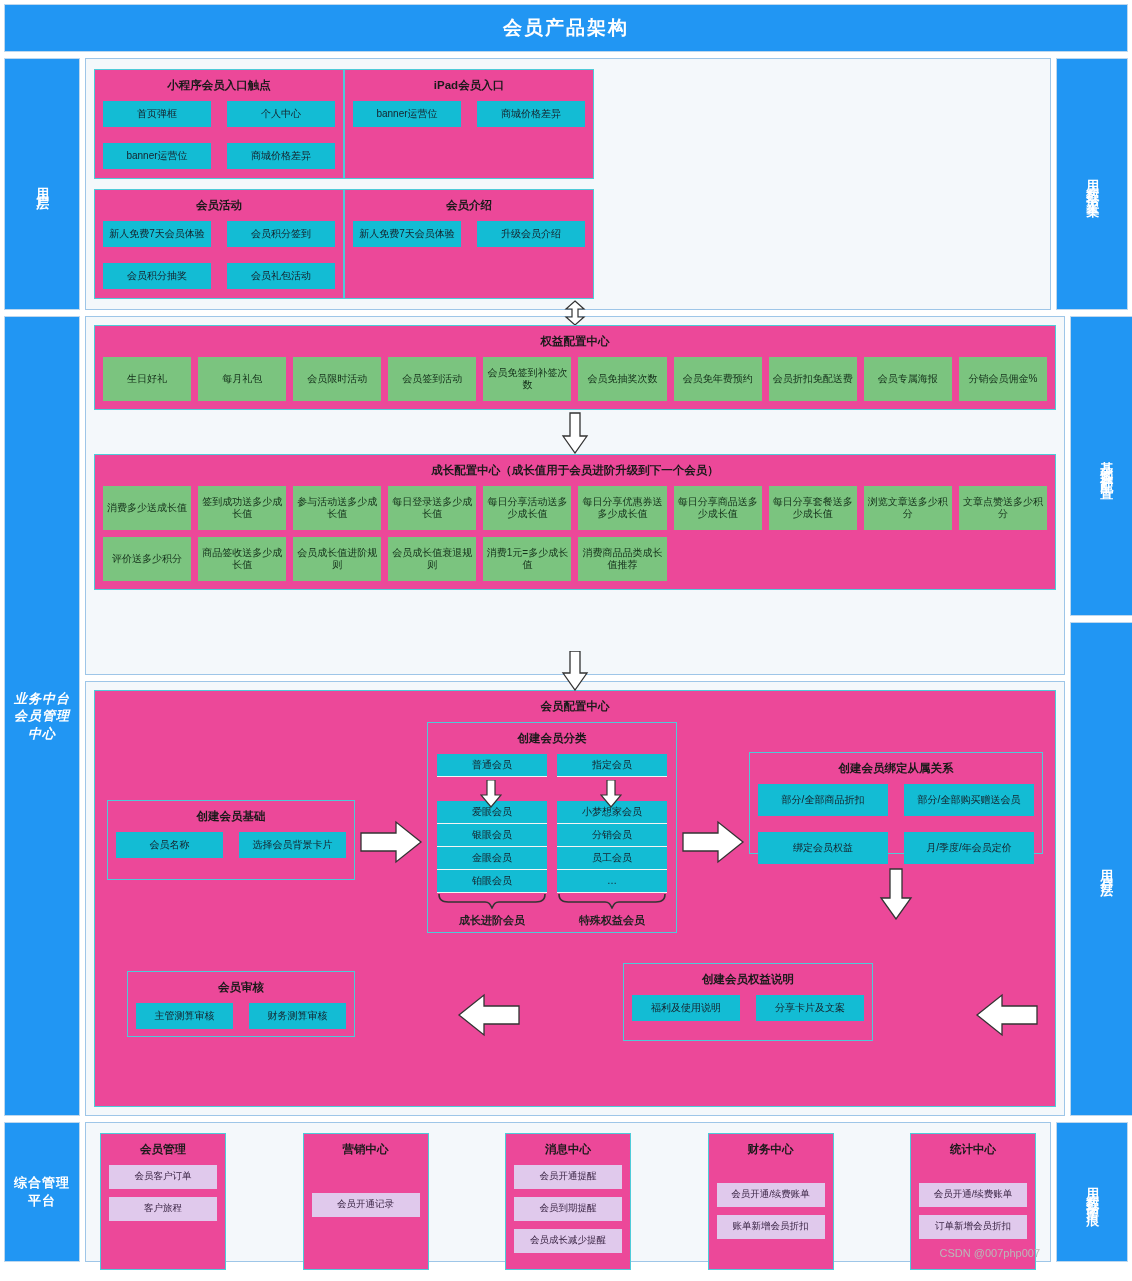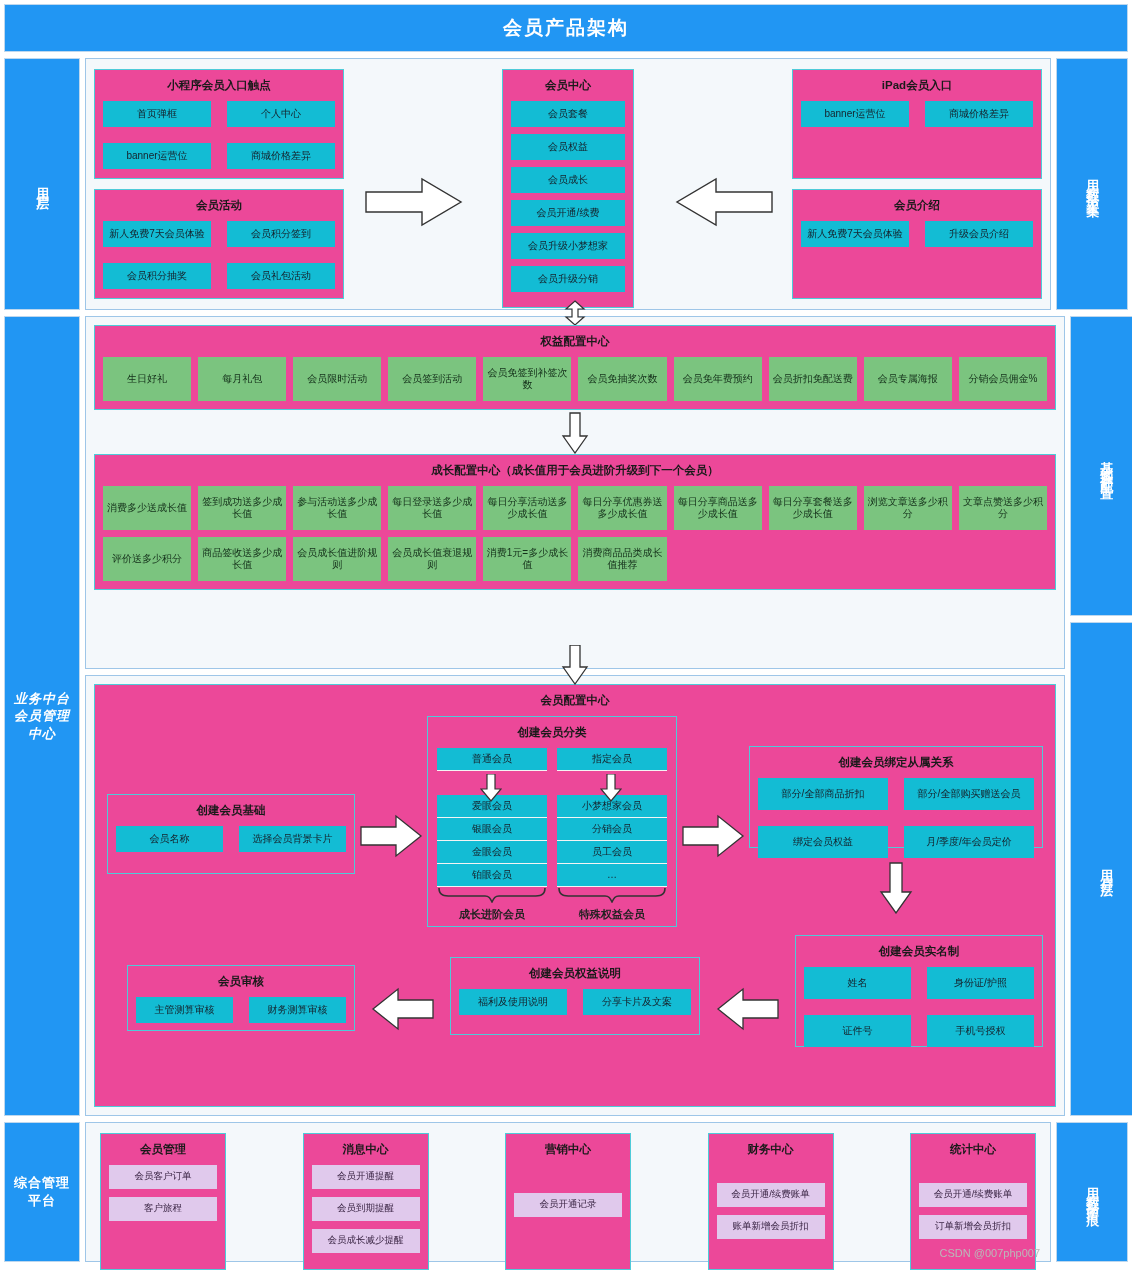--- a/index.html
+++ b/index.html
@@ -104,43 +104,20 @@
             <div class="panel-title">会员活动</div>
             <div class="grid2">
               <div class="chip">新人免费7天会员体验</div>
               <div class="chip">会员积分签到</div>
               <div class="chip">会员积分抽奖</div>
               <div class="chip">会员礼包活动</div>
             </div>
           </div>
         </div>
 
-        <div class="col-mid">
-
-          <div class="arrow" style="left:20px;top:108px;">
-            <svg width="100" height="50" viewBox="0 0 100 50">
-              <polygon points="2,15 58,15 58,2 97,25 58,48 58,35 2,35" fill="#ffffff" stroke="#333" stroke-width="1.4"></polygon>
-            </svg>
-          </div>
-          <div class="panel center-box" style="min-height:230px;">
-            <div class="panel-title">会员中心</div>
-            <div class="chip">会员套餐</div>
-            <div class="chip">会员权益</div>
-            <div class="chip">会员成长</div>
-            <div class="chip">会员开通/续费</div>
-            <div class="chip">会员升级小梦想家</div>
-            <div class="chip">会员升级分销</div>
-          </div>
-
-          <div class="arrow" style="right:18px;top:108px;">
-            <svg width="100" height="50" viewBox="0 0 100 50">
-              <polygon points="98,15 42,15 42,2 3,25 42,48 42,35 98,35" fill="#ffffff" stroke="#333" stroke-width="1.4"></polygon>
-            </svg>
-          </div>
-        </div>
 
         <div class="col-right">
           <div class="panel" style="height:110px;">
             <div class="panel-title">iPad会员入口</div>
             <div class="grid2">
               <div class="chip">banner运营位</div>
               <div class="chip">商城价格差异</div>
             </div>
           </div>
           <div class="panel" style="height:110px;">
@@ -367,31 +344,20 @@
               </div>
 
               <div style="width:72px;display:flex;align-items:center;justify-content:center;padding-top:52px;">
                 <div class="arrow" style="position:static;">
                   <svg width="64" height="44" viewBox="0 0 64 44">
                     <polygon points="62,13 27,13 27,2 2,22 27,42 27,31 62,31" fill="#ffffff" stroke="#333" stroke-width="1.3"></polygon>
                   </svg>
                 </div>
               </div>
 
-              <div style="width:248px;">
-                <div class="panel" style="height:112px;">
-                  <div class="panel-title">创建会员实名制</div>
-                  <div class="grid2">
-                    <div class="chip" style="min-height:32px;">姓名</div>
-                    <div class="chip" style="min-height:32px;">身份证/护照</div>
-                    <div class="chip" style="min-height:32px;">证件号</div>
-                    <div class="chip" style="min-height:32px;">手机号授权</div>
-                  </div>
-                </div>
-              </div>
 
             </div>
 
           </div>
         </div>
       </div>
 
     </div>
 
     <div class="side right" style="display:flex;flex-direction:column;gap:6px;">
@@ -415,30 +381,30 @@
     <div class="content">
       <div class="sec4-inner">
 
         <div class="panel">
           <div class="panel-title">会员管理</div>
           <div class="chip purple">会员客户订单</div>
           <div class="chip purple">客户旅程</div>
         </div>
 
         <div class="panel">
+          <div class="panel-title">营销中心</div>
+          <div style="height:28px;"></div>
+          <div class="chip purple">会员开通记录</div>
+        </div>
+
+        <div class="panel">
           <div class="panel-title">消息中心</div>
           <div class="chip purple">会员开通提醒</div>
           <div class="chip purple">会员到期提醒</div>
           <div class="chip purple">会员成长减少提醒</div>
-        </div>
-
-        <div class="panel">
-          <div class="panel-title">营销中心</div>
-          <div style="height:28px;"></div>
-          <div class="chip purple">会员开通记录</div>
         </div>
 
         <div class="panel">
           <div class="panel-title">财务中心</div>
           <div style="height:18px;"></div>
           <div class="chip purple">会员开通/续费账单</div>
           <div class="chip purple">账单新增会员折扣</div>
         </div>
 
         <div class="panel">

